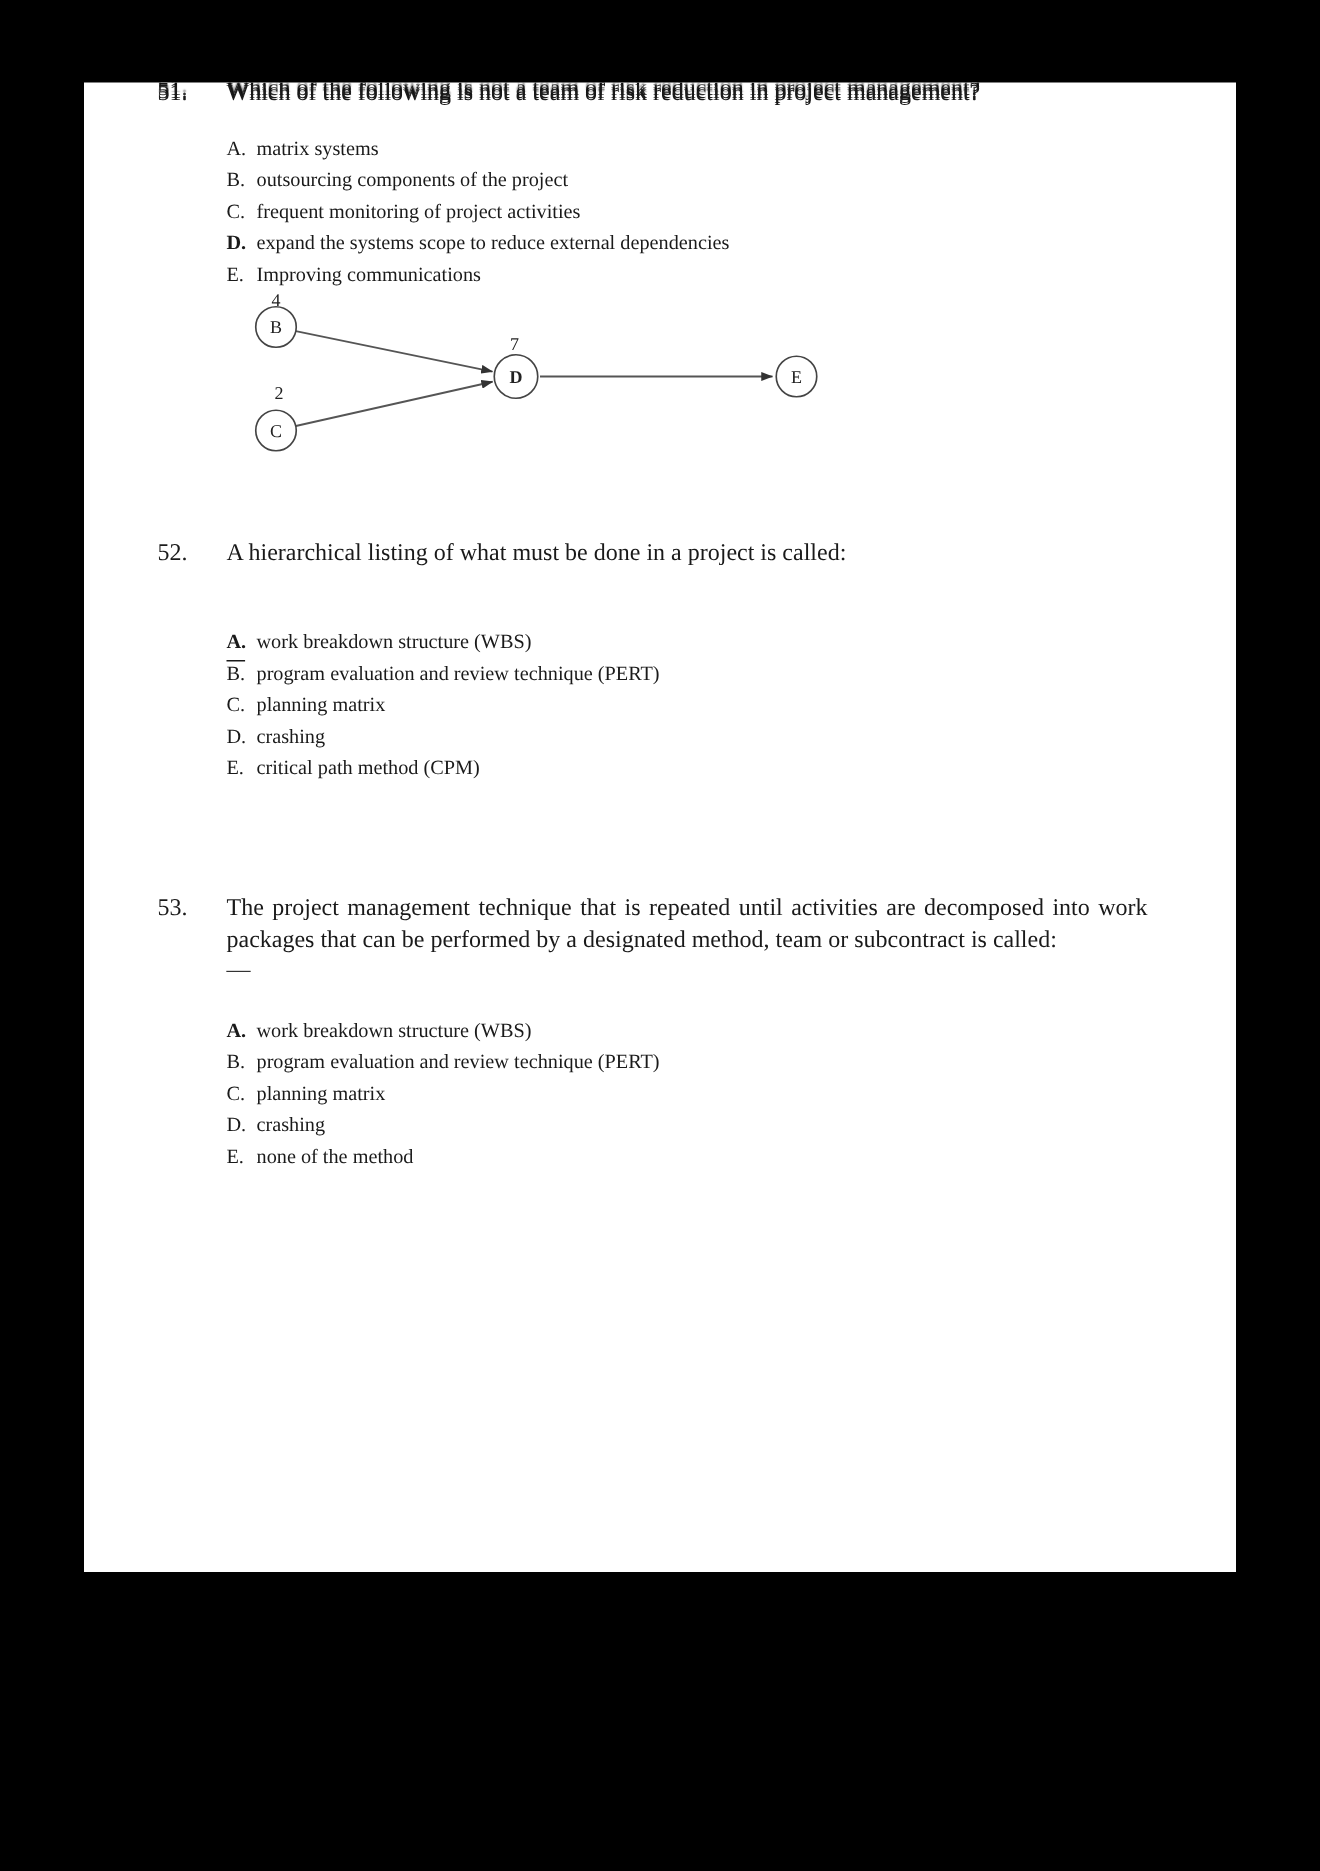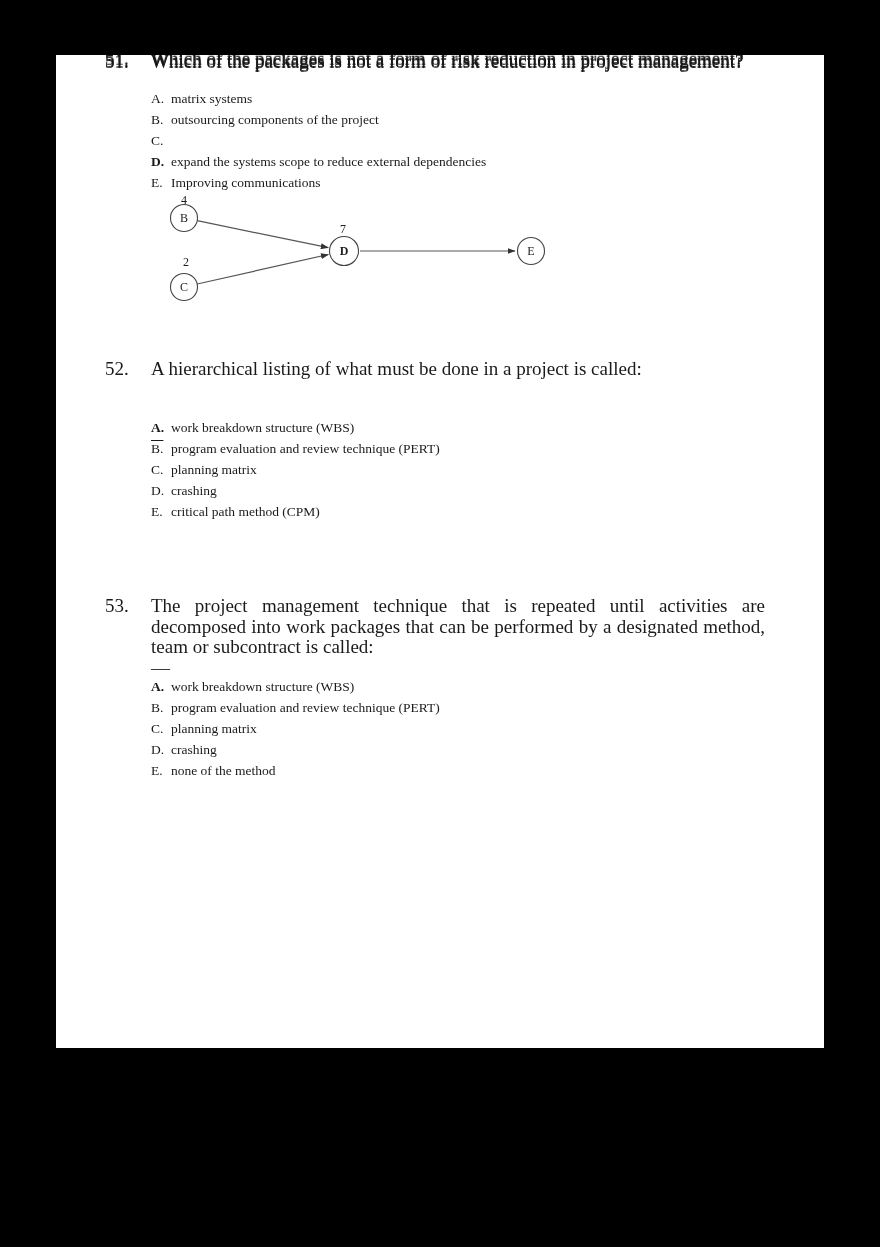--- a/index.html
+++ b/index.html
@@ -14,21 +14,21 @@
     position: absolute;
     left: 56px; top: 55px;
     width: 768px; height: 993px;
     background: #ffffff;
     overflow: hidden;
   }
   .question {
     position: absolute;
     left: 49px;
     display: flex;
-    font-size: 19px;
+    font-size: 16px;
     line-height: 20.5px;
   }
   .qnum { flex: 0 0 46px; }
   .qbody { width: 614px; text-align: justify; }
   .qbody-nowrap { white-space: nowrap; }
   
   .smeared {
     top: -3px;
     line-height: 21px;
     text-shadow: 0 -3px 0 rgba(10,10,10,0.85), 0 -5px 1px rgba(0,0,0,0.40), 0 -1px 0 rgba(0,0,0,0.9);
@@ -65,34 +65,35 @@
   .node-label-bold { text-anchor: middle; font-weight: bold; }
   .weight-label { text-anchor: middle; }
 </style>
 </head>
 <body>
 
 <div class="paper">
 
   <div class="question smeared">
     <span class="qnum">51.</span>
-    <span class="qbody qbody-nowrap">Which of the packages is not a form of risk reduction in project management?</span>
+    <span class="qbody qbody-nowrap">Which of the following is not a team of risk reduction in project management?</span>
   </div>
 
   <div class="opts opts-51">
     <div class="opt">
       <span class="letter">A.</span>
       <span class="otext">matrix systems</span>
     </div>
     <div class="opt">
       <span class="letter">B.</span>
       <span class="otext">outsourcing components of the project</span>
     </div>
     <div class="opt">
       <span class="letter">C.</span>
+      <span class="otext">frequent monitoring of project activities</span>
     </div>
     <div class="opt">
       <span class="letter bold">D.</span>
       <span class="otext">expand the systems scope to reduce external dependencies</span>
     </div>
     <div class="opt">
       <span class="letter">E.</span>
       <span class="otext">Improving communications</span>
     </div>
   </div>

